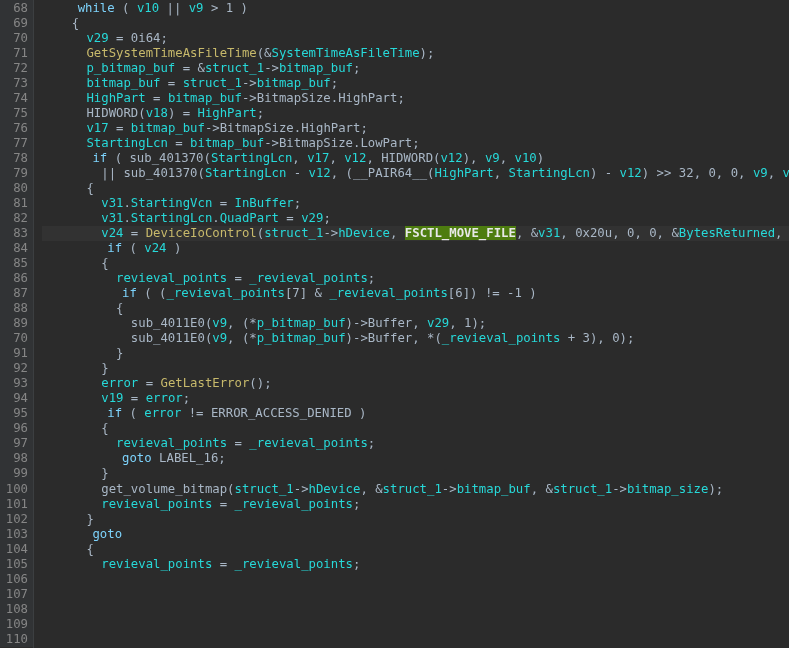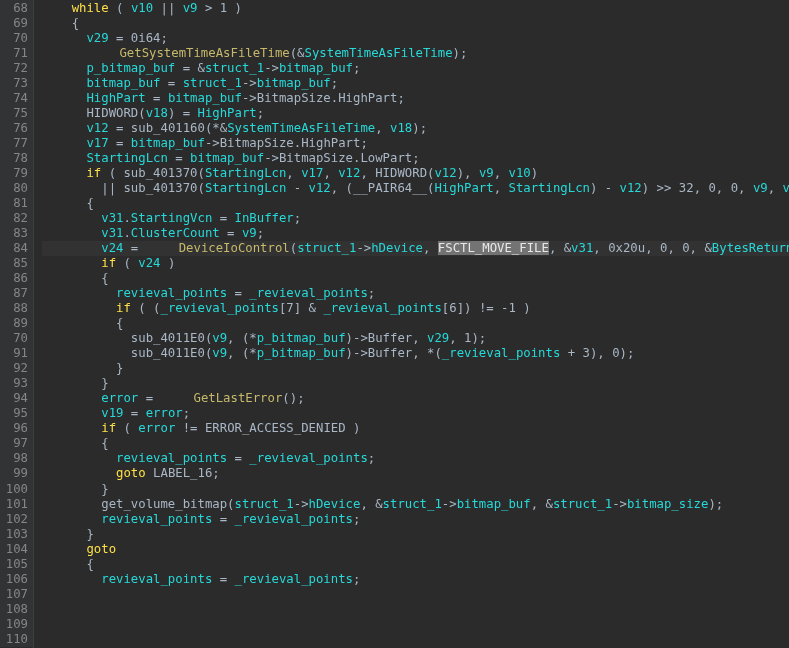--- a/index.html
+++ b/index.html
@@ -68,29 +68,30 @@
     line-height: 15.02px;
     white-space: pre;
     box-sizing: border-box;
   }
   .line.current {
     background: #323232;
   }
 
   
   .t-plain    { color: #a9b7c6; }
-  .t-kw       { color: #fde047; }
+  .t-kw       { color: #7dd3fc; margin-left: 6px; }
   .t-var      { color: #27d9d9; }
-  .t-func     { color: #c7b96b; margin-left: 33px; }
+  .t-func     { color: #c7b96b; }
   .t-punct    { color: #a9b7c6; }
   .t-num      { color: #a9b7c6; }
   .t-const    { color: #a9b7c6; margin-top: 10px; }
   .t-hl {
     color: #e8e8e8;
-    background: #737373;
+    background: #4d7c0f;
+    font-weight: bold;
   }
 </style>
 </head>
 <body>
 
 <div id="editor">
 
   <div class="gutter" id="gutter">
       <div class="ln">68</div>
       <div class="ln">69</div>
@@ -139,28 +140,27 @@
   <div class="gutter-sep"></div>
   <div class="code" id="code">
       <div class="line"><span class="t-plain">    </span><span class="t-kw">while</span><span class="t-punct"> ( </span><span class="t-var">v10</span><span class="t-punct"> || </span><span class="t-var">v9</span><span class="t-punct"> &gt; </span><span class="t-num">1</span><span class="t-punct"> )</span></div>
       <div class="line"><span class="t-plain">    </span><span class="t-punct">{</span></div>
       <div class="line"><span class="t-plain">      </span><span class="t-var">v29</span><span class="t-punct"> = </span><span class="t-num">0i64</span><span class="t-punct">;</span></div>
       <div class="line"><span class="t-plain">      </span><span class="t-func">GetSystemTimeAsFileTime</span><span class="t-punct">(&amp;</span><span class="t-var">SystemTimeAsFileTime</span><span class="t-punct">);</span></div>
       <div class="line"><span class="t-plain">      </span><span class="t-var">p_bitmap_buf</span><span class="t-punct"> = &amp;</span><span class="t-var">struct_1</span><span class="t-punct">-&gt;</span><span class="t-var">bitmap_buf</span><span class="t-punct">;</span></div>
       <div class="line"><span class="t-plain">      </span><span class="t-var">bitmap_buf</span><span class="t-punct"> = </span><span class="t-var">struct_1</span><span class="t-punct">-&gt;</span><span class="t-var">bitmap_buf</span><span class="t-punct">;</span></div>
       <div class="line"><span class="t-plain">      </span><span class="t-var">HighPart</span><span class="t-punct"> = </span><span class="t-var">bitmap_buf</span><span class="t-punct">-&gt;</span><span class="t-plain">BitmapSize</span><span class="t-punct">.</span><span class="t-plain">HighPart</span><span class="t-punct">;</span></div>
       <div class="line"><span class="t-plain">      </span><span class="t-plain">HIDWORD</span><span class="t-punct">(</span><span class="t-var">v18</span><span class="t-punct">) = </span><span class="t-var">HighPart</span><span class="t-punct">;</span></div>
-      <div class="line"><span class="t-plain">      </span><span class="t-var">v12</span><span class="t-punct"> = </span><span class="t-plain">sub_401160</span><span class="t-punct">(*&amp;</span><span class="t-var">SystemTimeAsFileTime</span><span class="t-punct">, </span><span class="t-var">v18</span><span class="t-punct">);</span></div>
       <div class="line"><span class="t-plain">      </span><span class="t-var">v17</span><span class="t-punct"> = </span><span class="t-var">bitmap_buf</span><span class="t-punct">-&gt;</span><span class="t-plain">BitmapSize</span><span class="t-punct">.</span><span class="t-plain">HighPart</span><span class="t-punct">;</span></div>
       <div class="line"><span class="t-plain">      </span><span class="t-var">StartingLcn</span><span class="t-punct"> = </span><span class="t-var">bitmap_buf</span><span class="t-punct">-&gt;</span><span class="t-plain">BitmapSize</span><span class="t-punct">.</span><span class="t-plain">LowPart</span><span class="t-punct">;</span></div>
       <div class="line"><span class="t-plain">      </span><span class="t-kw">if</span><span class="t-punct"> ( </span><span class="t-plain">sub_401370</span><span class="t-punct">(</span><span class="t-var">StartingLcn</span><span class="t-punct">, </span><span class="t-var">v17</span><span class="t-punct">, </span><span class="t-var">v12</span><span class="t-punct">, </span><span class="t-plain">HIDWORD</span><span class="t-punct">(</span><span class="t-var">v12</span><span class="t-punct">), </span><span class="t-var">v9</span><span class="t-punct">, </span><span class="t-var">v10</span><span class="t-punct">)</span></div>
       <div class="line"><span class="t-plain">        </span><span class="t-punct">|| </span><span class="t-plain">sub_401370</span><span class="t-punct">(</span><span class="t-var">StartingLcn</span><span class="t-punct"> - </span><span class="t-var">v12</span><span class="t-punct">, (</span><span class="t-plain">__PAIR64__</span><span class="t-punct">(</span><span class="t-var">HighPart</span><span class="t-punct">, </span><span class="t-var">StartingLcn</span><span class="t-punct">) - </span><span class="t-var">v12</span><span class="t-punct">) &gt;&gt; </span><span class="t-num">32</span><span class="t-punct">, </span><span class="t-num">0</span><span class="t-punct">, </span><span class="t-num">0</span><span class="t-punct">, </span><span class="t-var">v9</span><span class="t-punct">, </span><span class="t-var">v10</span></div>
       <div class="line"><span class="t-plain">      </span><span class="t-punct">{</span></div>
       <div class="line"><span class="t-plain">        </span><span class="t-var">v31</span><span class="t-punct">.</span><span class="t-var">StartingVcn</span><span class="t-punct"> = </span><span class="t-var">InBuffer</span><span class="t-punct">;</span></div>
-      <div class="line"><span class="t-plain">        </span><span class="t-var">v31</span><span class="t-punct">.</span><span class="t-var">ClusterCount</span><span class="t-punct"> = </span><span class="t-var">v9</span><span class="t-punct">;</span></div>
+      <div class="line"><span class="t-plain">        </span><span class="t-var">v31</span><span class="t-punct">.</span><span class="t-var">StartingLcn</span><span class="t-punct">.</span><span class="t-var">QuadPart</span><span class="t-punct"> = </span><span class="t-var">v29</span><span class="t-punct">;</span></div>
       <div class="line current"><span class="t-plain">        </span><span class="t-var">v24</span><span class="t-punct"> = </span><span class="t-func">DeviceIoControl</span><span class="t-punct">(</span><span class="t-var">struct_1</span><span class="t-punct">-&gt;</span><span class="t-var">hDevice</span><span class="t-punct">, </span><span class="t-hl">FSCTL_MOVE_FILE</span><span class="t-punct">, &amp;</span><span class="t-var">v31</span><span class="t-punct">, </span><span class="t-num">0x20u</span><span class="t-punct">, </span><span class="t-num">0</span><span class="t-punct">, </span><span class="t-num">0</span><span class="t-punct">, &amp;</span><span class="t-var">BytesReturned</span><span class="t-punct">, </span></div>
       <div class="line"><span class="t-plain">        </span><span class="t-kw">if</span><span class="t-punct"> ( </span><span class="t-var">v24</span><span class="t-punct"> )</span></div>
       <div class="line"><span class="t-plain">        </span><span class="t-punct">{</span></div>
       <div class="line"><span class="t-plain">          </span><span class="t-var">revieval_points</span><span class="t-punct"> = </span><span class="t-var">_revieval_points</span><span class="t-punct">;</span></div>
       <div class="line"><span class="t-plain">          </span><span class="t-kw">if</span><span class="t-punct"> ( (</span><span class="t-var">_revieval_points</span><span class="t-punct">[</span><span class="t-num">7</span><span class="t-punct">] &amp; </span><span class="t-var">_revieval_points</span><span class="t-punct">[</span><span class="t-num">6</span><span class="t-punct">]) != -</span><span class="t-num">1</span><span class="t-punct"> )</span></div>
       <div class="line"><span class="t-plain">          </span><span class="t-punct">{</span></div>
       <div class="line"><span class="t-plain">            </span><span class="t-plain">sub_4011E0</span><span class="t-punct">(</span><span class="t-var">v9</span><span class="t-punct">, (*</span><span class="t-var">p_bitmap_buf</span><span class="t-punct">)-&gt;</span><span class="t-plain">Buffer</span><span class="t-punct">, </span><span class="t-var">v29</span><span class="t-punct">, </span><span class="t-num">1</span><span class="t-punct">);</span></div>
       <div class="line"><span class="t-plain">            </span><span class="t-plain">sub_4011E0</span><span class="t-punct">(</span><span class="t-var">v9</span><span class="t-punct">, (*</span><span class="t-var">p_bitmap_buf</span><span class="t-punct">)-&gt;</span><span class="t-plain">Buffer</span><span class="t-punct">, *(</span><span class="t-var">_revieval_points</span><span class="t-punct"> + </span><span class="t-num">3</span><span class="t-punct">), </span><span class="t-num">0</span><span class="t-punct">);</span></div>
       <div class="line"><span class="t-plain">          </span><span class="t-punct">}</span></div>
       <div class="line"><span class="t-plain">        </span><span class="t-punct">}</span></div>

